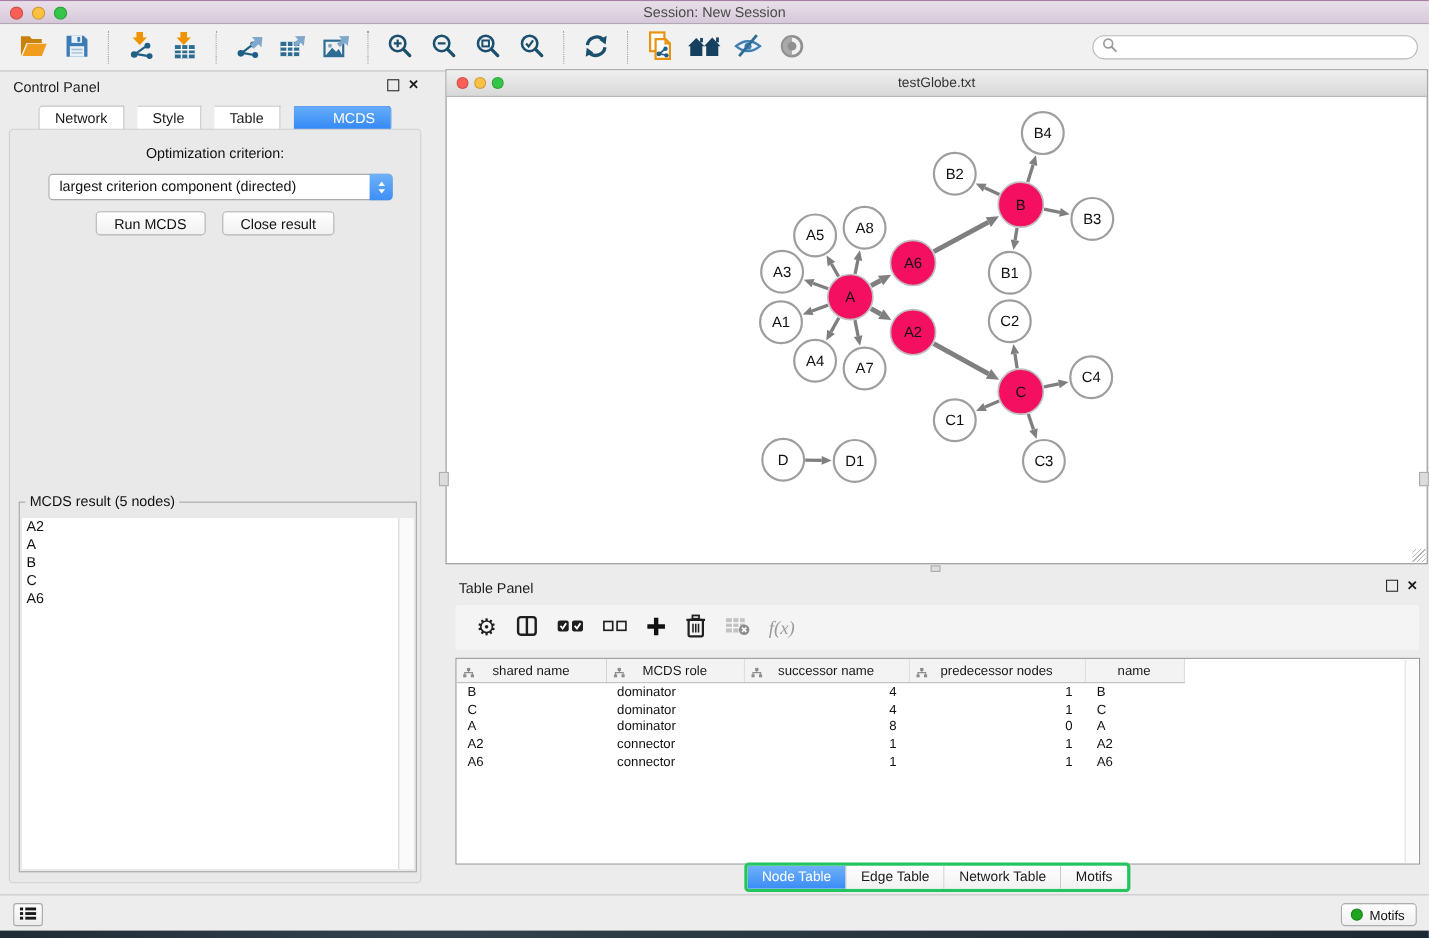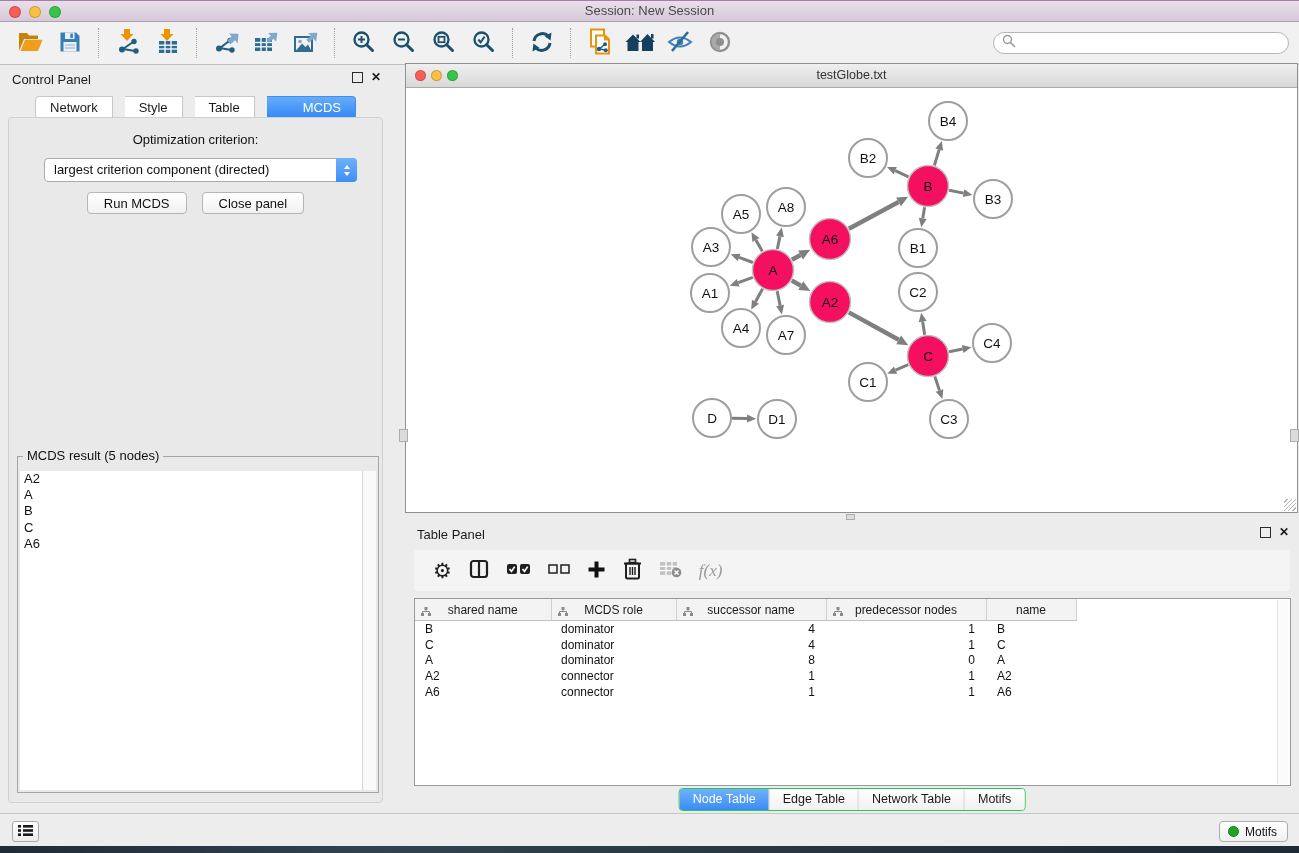--- a/index.html
+++ b/index.html
@@ -68,21 +68,21 @@
   .tp-table{position:absolute;left:9px;right:8px;top:78px;height:188px;background:#fff;border:1px solid #9A9A9A;box-sizing:border-box;overflow:hidden;}
   table.grid{border-collapse:collapse;table-layout:fixed;font-size:12px;color:#111;width:877px;}
   .grid th{height:21px;background:#F3F3F3;border-bottom:1px solid #C2C2C2;border-right:1px solid #D0D0D0;font-weight:normal;position:relative;padding:0;font-size:12px;color:#1a1a1a;}
   .grid th .tree{position:absolute;left:6px;top:6px;}
   .grid th.filler{background:#fff;border:none;}
   .grid td{height:15.7px;padding:0;white-space:nowrap;overflow:hidden;}
   .grid td.c0,.grid td.c1{padding-left:10px;}
   .grid td.c2,.grid td.c3{text-align:right;padding-right:11px;}
   .grid td.c4{padding-left:11px;}
   .tp-scroll{position:absolute;right:1px;top:1px;bottom:1px;width:11px;background:#FBFBFB;border-left:1px solid #E2E2E2;}
-  .tp-tabs{position:absolute;bottom:2px;left:50%;transform:translateX(-50%);display:flex;border:1px solid #22c55e;border-radius:4px;overflow:hidden;height:21px;background:#fff;}
+  .tp-tabs{position:absolute;bottom:2px;left:50%;transform:translateX(-50%);display:flex;border:3px solid #22c55e;border-radius:4px;overflow:hidden;height:21px;background:#fff;}
   .tp-tab{padding:0 13px;line-height:21px;font-size:12.5px;border-right:1px solid #C8C8C8;color:#1a1a1a;background:linear-gradient(#FFF,#F1F1F1);}
   .tp-tab:last-child{border-right:none;}
   .tp-tab.selected{background:linear-gradient(#6FB1F9,#3A8CF6);color:#fff;}
 
   
   .status{position:absolute;left:0;right:0;top:813px;height:33px;background:#EDEDED;border-top:1px solid #C6C6C6;box-sizing:border-box;}
   .list-btn{position:absolute;left:12px;top:7px;width:27px;height:21px;background:linear-gradient(#FFF,#ECECEC);border:1px solid #A9A9A9;border-radius:3px;display:flex;align-items:center;justify-content:center;}
   .memory-btn{position:absolute;right:11px;top:7px;height:21px;padding:0 10px 0 8px;display:flex;align-items:center;gap:6px;background:linear-gradient(#FFF,#F0F0F0);border:1px solid #ADADAD;border-radius:4px;font-size:12px;color:#111;font-family:"Liberation Sans",sans-serif;}
   .memory-dot{width:11px;height:11px;border-radius:50%;background:#1FA51F;border:1px solid #168316;box-sizing:border-box;}
   .desktop{position:absolute;left:0;right:0;top:846px;height:7px;background:linear-gradient(90deg,#1F2C38,#32434F 30%,#27363F 60%,#1C2A35);}
@@ -277,21 +277,21 @@
       <div class="opt-label">Optimization criterion:</div>
       <div class="criterion">
         <span class="val">largest criterion component (directed)</span>
         <span class="stepper">
             <span class="chev-up"></span>
             <span class="chev-down"></span>
           </span>
       </div>
       <div class="cp-buttons">
         <button class="btn">Run MCDS</button>
-        <button class="btn">Close panel</button>
+        <button class="btn">Close result</button>
       </div>
       <div class="result-group">
         <span class="result-legend">MCDS result (5 nodes)</span>
         <div class="result-list">
             <div class="result-item">A2</div>
             <div class="result-item">A</div>
             <div class="result-item">B</div>
             <div class="result-item">C</div>
             <div class="result-item">A6</div>
           </div>

